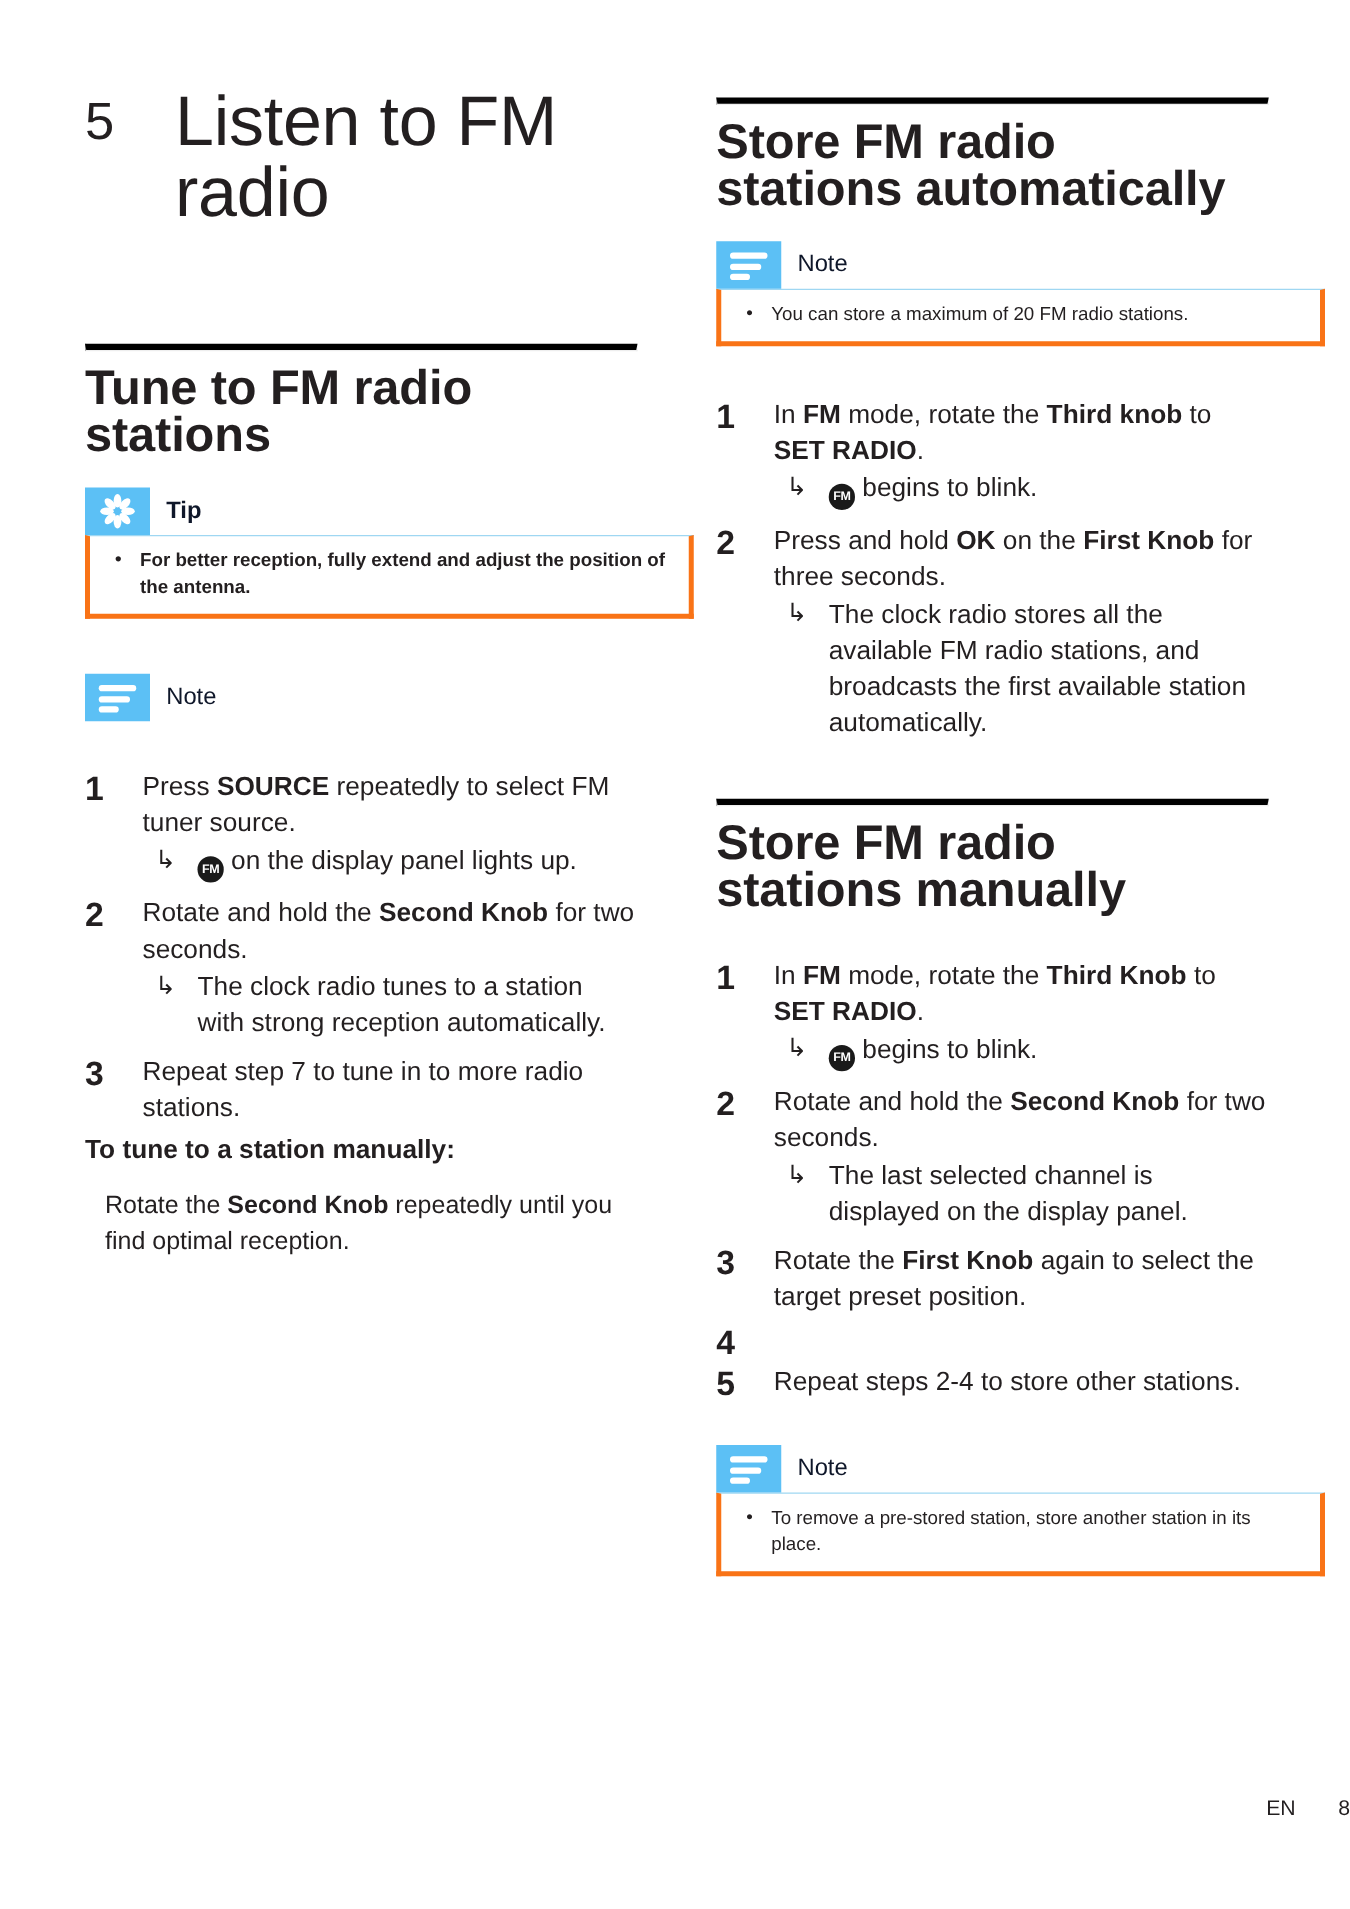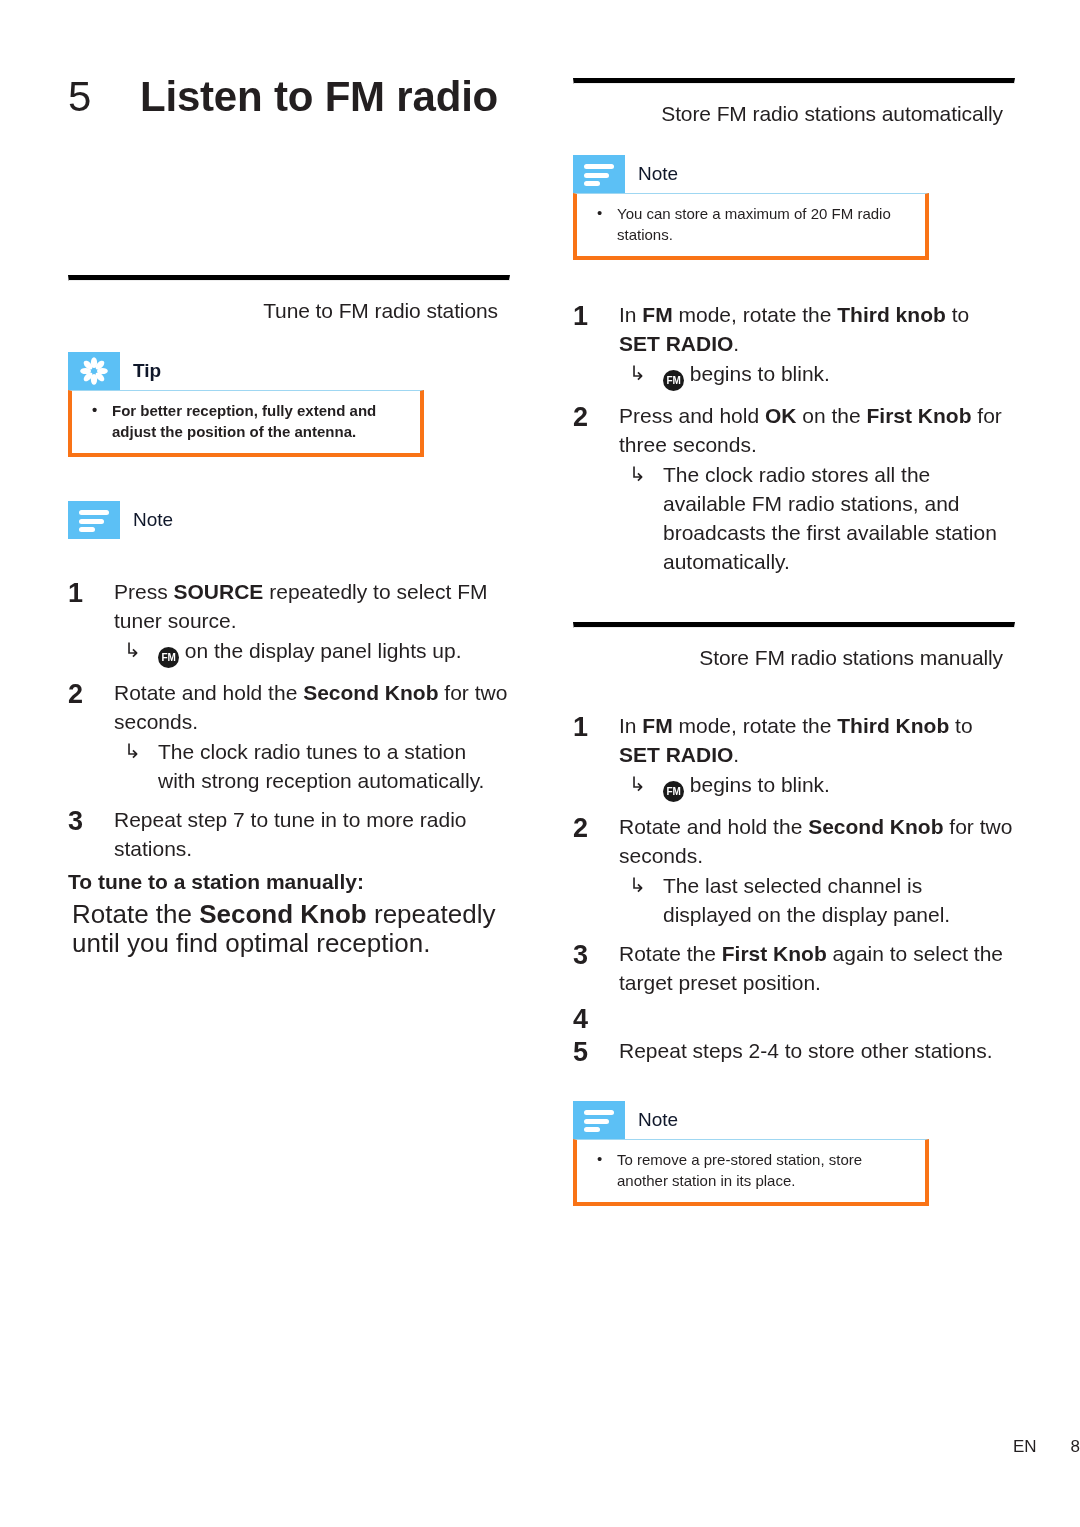--- a/index.html
+++ b/index.html
@@ -40,40 +40,39 @@
     align-items: flex-start;
   }
   .chapter-num {
     font-size: 42px;
     line-height: 57px;
     font-weight: 400;
     width: 72px;
     flex: 0 0 72px;
   }
   .chapter-title {
-    font-size: 42px;
+    font-size: 56px;
     line-height: 57px;
-    font-weight: 700;
+    font-weight: 400;
     letter-spacing: -0.2px;
   }
 
   
   .rule {
     border-top: 5px solid #000000;
     width: 440px;
     margin: 0;
   }
   .sec-head {
-    font-size: 21px;
+    font-size: 39px;
     line-height: 38px;
-    font-weight: 400;
+    font-weight: 700;
     letter-spacing: -0.1px;
     margin: 11px 0 0 0;
     max-width: 430px;
-    text-align: right;
   }
 
   
   .callout { width: 440px; }
   .callout-head {
     display: flex;
     align-items: center;
     height: 38px;
   }
   .callout-icon {
@@ -86,21 +85,21 @@
   .callout-label {
     font-size: 19px;
     color: #0f172a;
     padding-left: 13px;
     line-height: 38px;
   }
   .callout-body {
     border: 4px solid #f97316;
     border-top: 1px solid #9fd7f2;
     box-sizing: border-box;
-    width: 356px;
+    width: 487px;
     padding: 9px 14px 11px 14px;
   }
   .callout-list {
     margin: 0;
     padding: 0;
     list-style: none;
   }
   .callout-list li {
     position: relative;
     padding-left: 26px;
@@ -196,23 +195,23 @@
     vertical-align: -3px;
   }
 
   .manual-head {
     font-size: 21px;
     line-height: 29px;
     font-weight: bold;
     margin: 0;
   }
   .manual-body {
-    font-size: 26px;
+    font-size: 20px;
     line-height: 29px;
-    margin: 4px;
+    margin: 16px;
   }
 
   
   .footer {
     position: absolute;
     left: 0;
     top: 1437px;
     width: 1080px;
     text-align: right;
     box-sizing: border-box;

